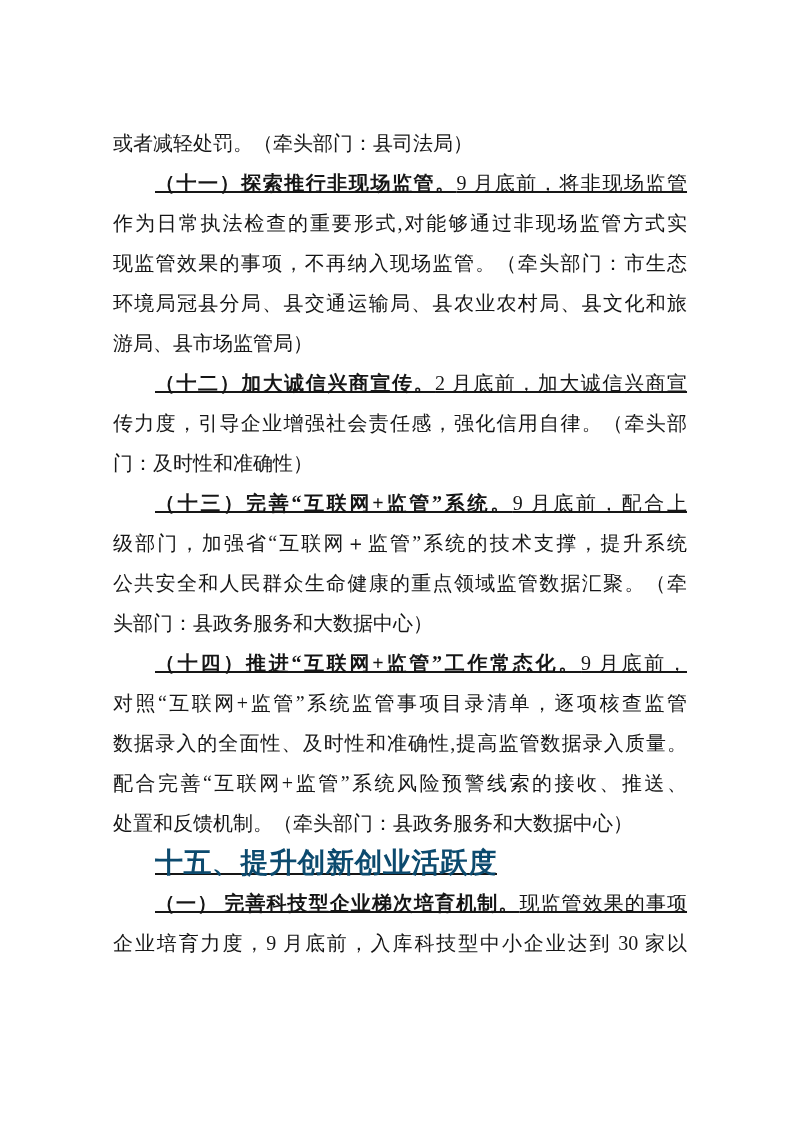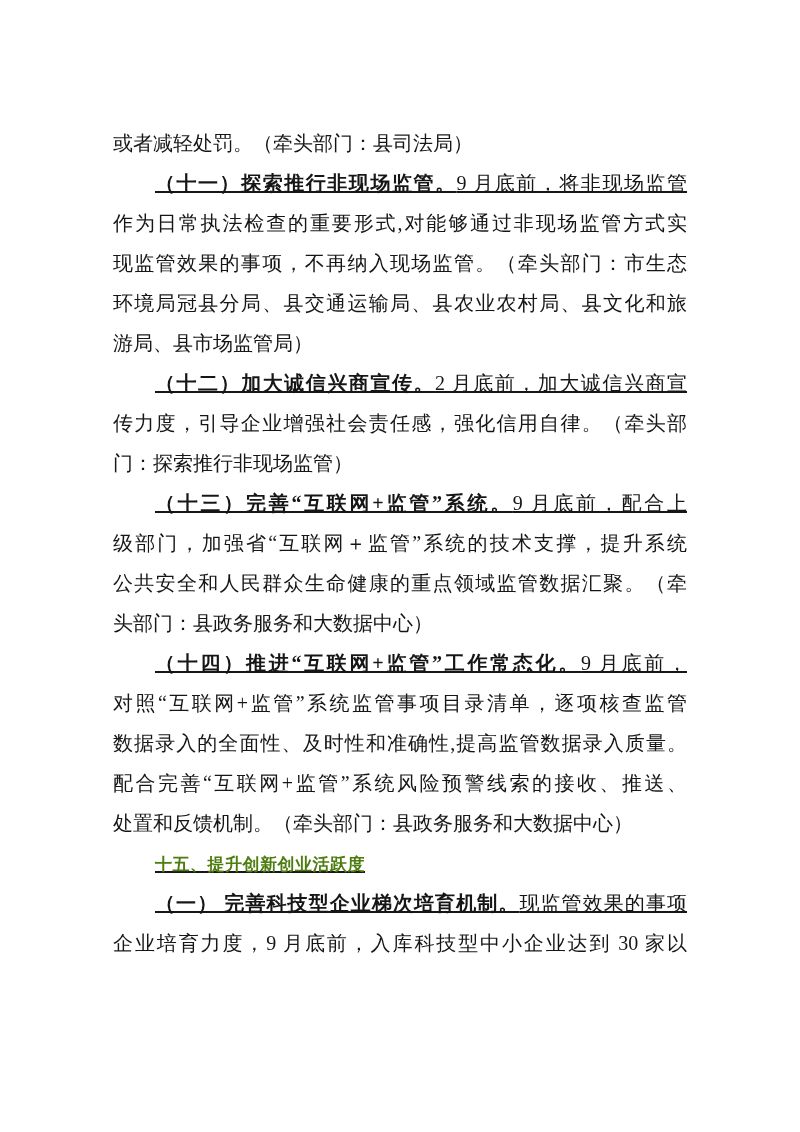--- a/index.html
+++ b/index.html
@@ -35,23 +35,23 @@
   }
   .line.indent {
     text-indent: 42px;
     text-decoration: underline;
   }
   .seg-body { font-weight: normal; }
   .seg-lead { font-weight: bold; }
   .seg-heading {
     font-family: "Liberation Sans", "DejaVu Sans", sans-serif;
     font-weight: bold;
-    font-size: 17px;
+    font-size: 28px;
     letter-spacing: 0.5px;
-    color: #4d7c0f;
+    color: #0c4a6e;
   }
   .page-number {
     position: absolute;
     left: 0;
     top: 1011px;
     width: 800px;
     height: 28px;
     line-height: 28px;
     text-align: left;
     font-family: Liberation Sans, sans-serif;
@@ -66,21 +66,21 @@
 <div class="page">
   <div class="doc-body">
       <div class="line"><span class="seg-body">或者减轻处罚。（牵头部门：县司法局）</span></div>
       <div class="line just indent"><span class="seg-lead">（十一）探索推行非现场监管。</span><span class="seg-body">9 月底前，将非现场监管</span></div>
       <div class="line just"><span class="seg-body">作为日常执法检查的重要形式,对能够通过非现场监管方式实</span></div>
       <div class="line just"><span class="seg-body">现监管效果的事项，不再纳入现场监管。（牵头部门：市生态</span></div>
       <div class="line just"><span class="seg-body">环境局冠县分局、县交通运输局、县农业农村局、县文化和旅</span></div>
       <div class="line"><span class="seg-body">游局、县市场监管局）</span></div>
       <div class="line just indent"><span class="seg-lead">（十二）加大诚信兴商宣传。</span><span class="seg-body">2 月底前，加大诚信兴商宣</span></div>
       <div class="line just"><span class="seg-body">传力度，引导企业增强社会责任感，强化信用自律。（牵头部</span></div>
-      <div class="line"><span class="seg-body">门：探索推行非现场监管）</span></div>
+      <div class="line"><span class="seg-body">门：及时性和准确性）</span></div>
       <div class="line just indent"><span class="seg-lead">（十三）完善“互联网+监管”系统。</span><span class="seg-body">9 月底前，配合上</span></div>
       <div class="line just"><span class="seg-body">级部门，加强省“互联网＋监管”系统的技术支撑，提升系统</span></div>
       <div class="line just"><span class="seg-body">公共安全和人民群众生命健康的重点领域监管数据汇聚。（牵</span></div>
       <div class="line"><span class="seg-body">头部门：县政务服务和大数据中心）</span></div>
       <div class="line just indent"><span class="seg-lead">（十四）推进“互联网+监管”工作常态化。</span><span class="seg-body">9 月底前，</span></div>
       <div class="line just"><span class="seg-body">对照“互联网+监管”系统监管事项目录清单，逐项核查监管</span></div>
       <div class="line just"><span class="seg-body">数据录入的全面性、及时性和准确性,提高监管数据录入质量。</span></div>
       <div class="line just"><span class="seg-body">配合完善“互联网+监管”系统风险预警线索的接收、推送、</span></div>
       <div class="line"><span class="seg-body">处置和反馈机制。（牵头部门：县政务服务和大数据中心）</span></div>
       <div class="line indent"><span class="seg-heading">十五、提升创新创业活跃度</span></div>

